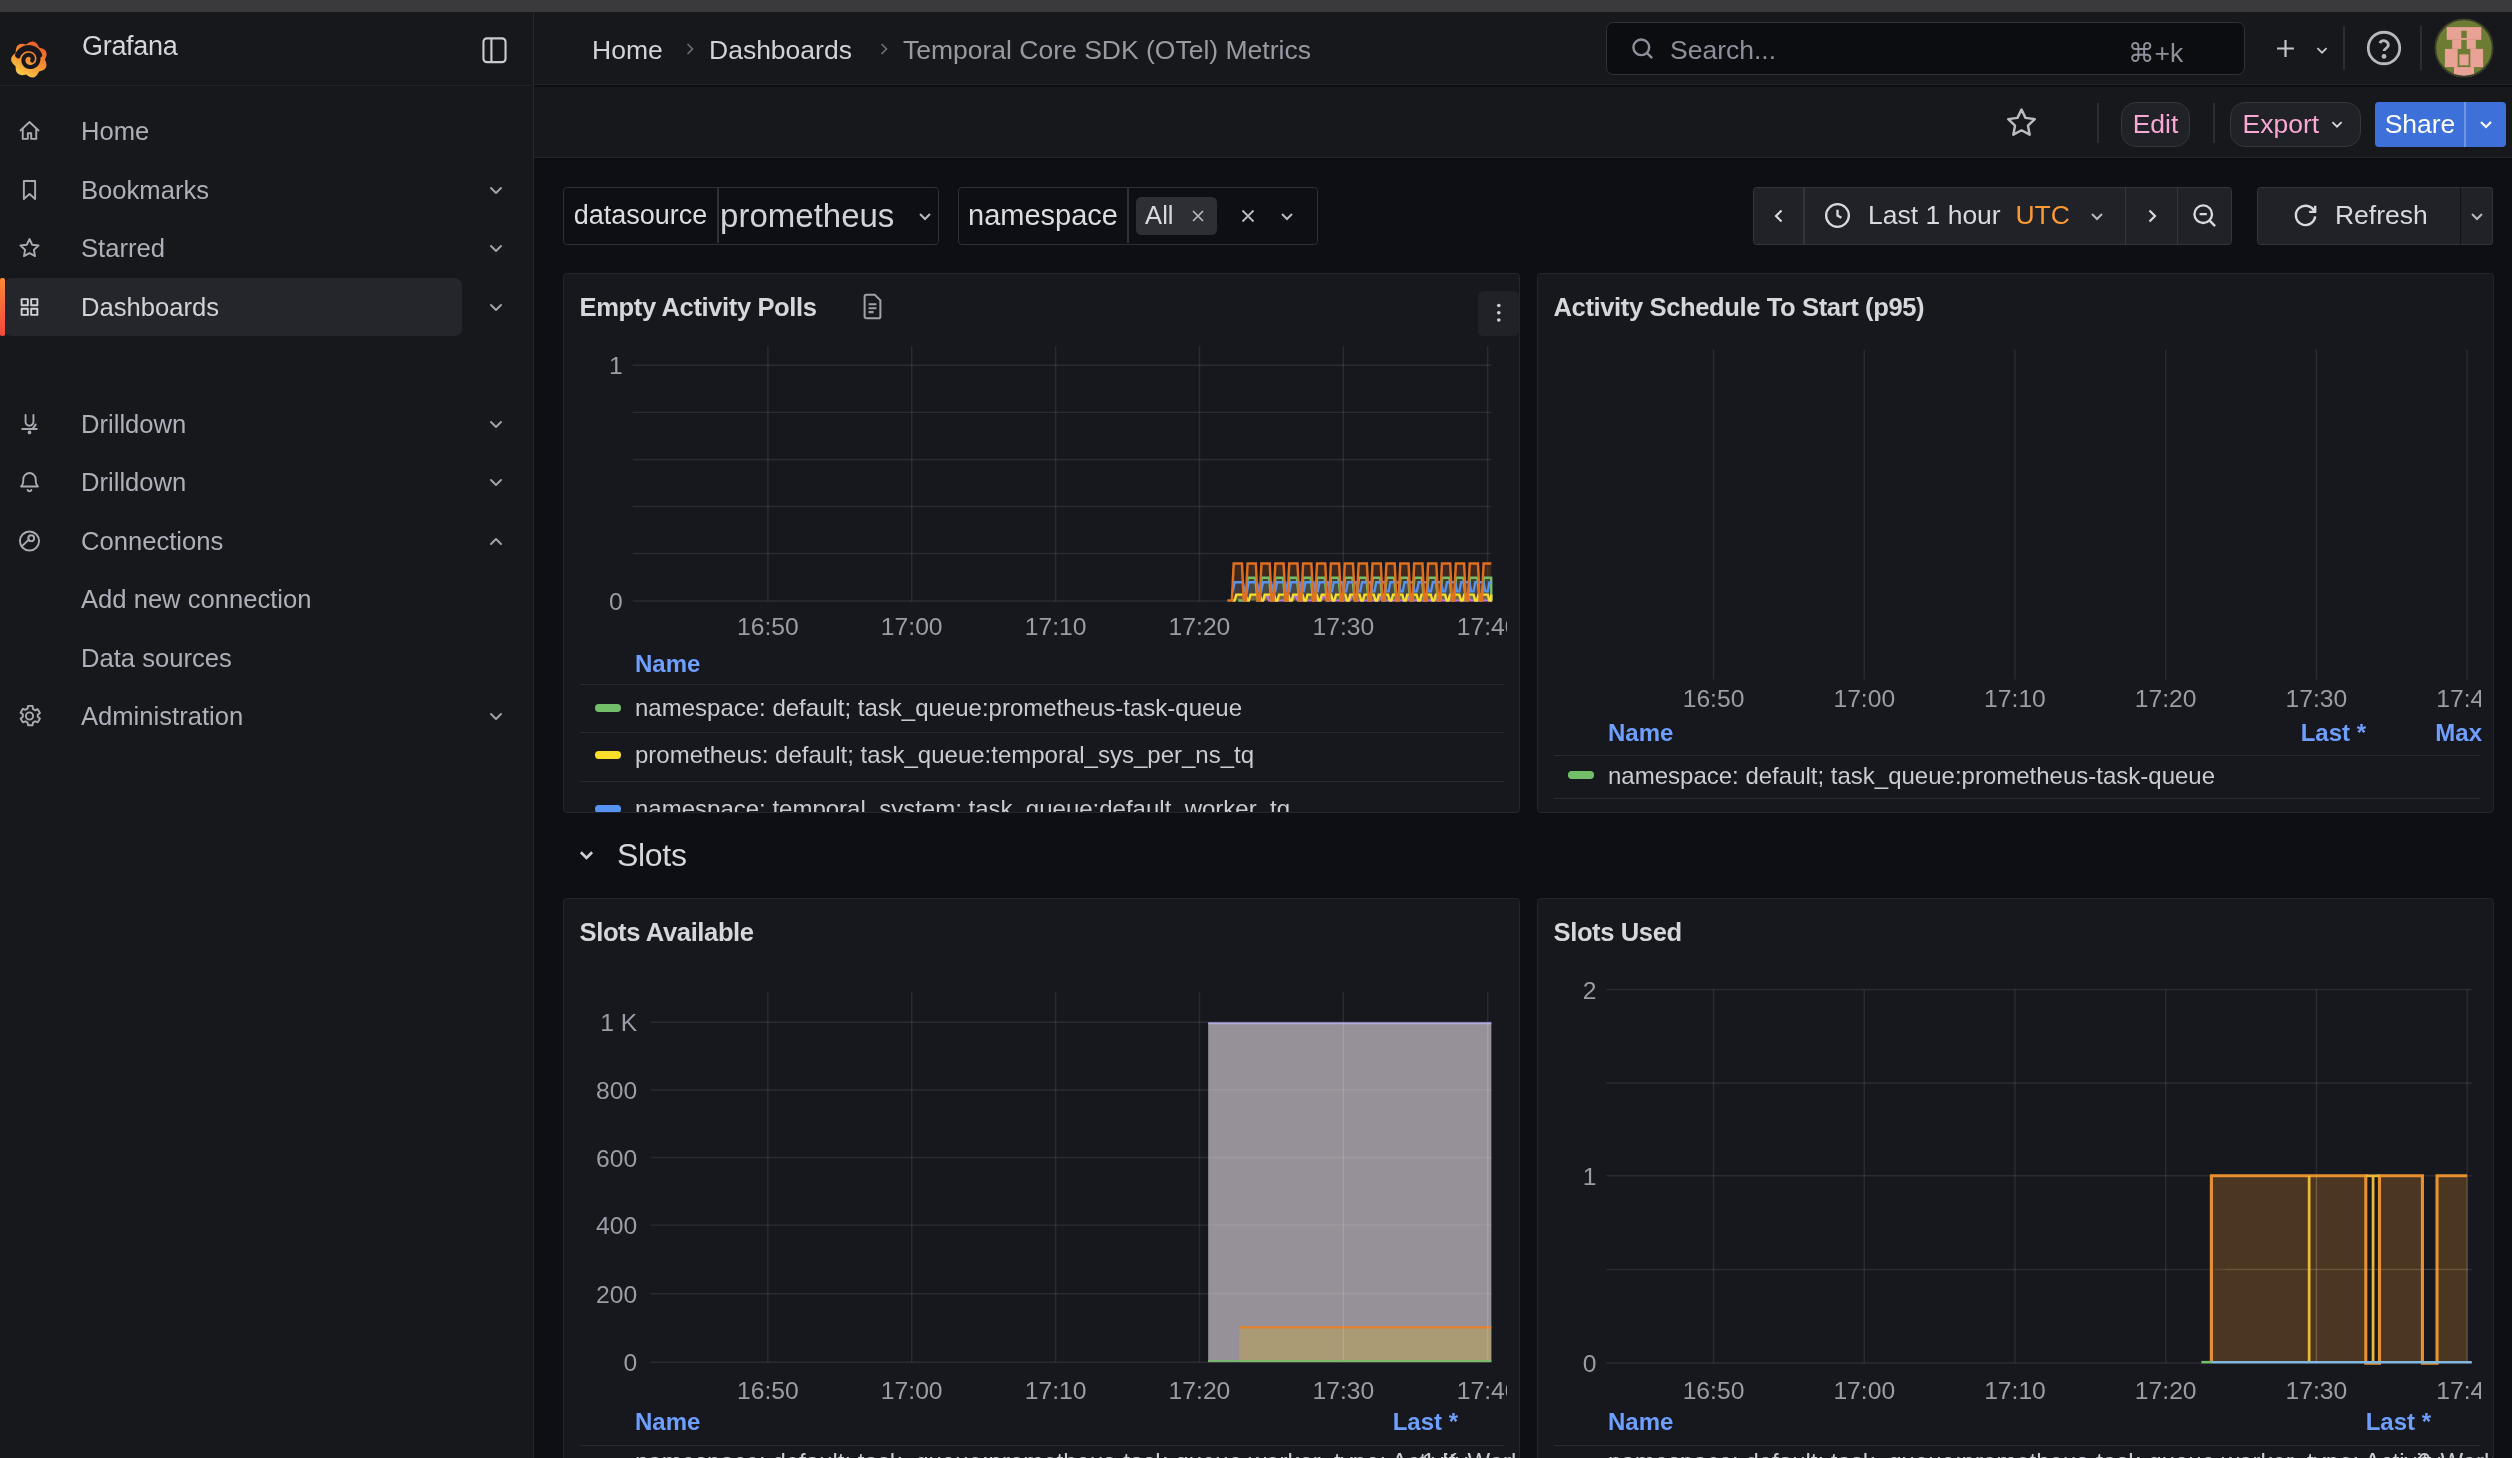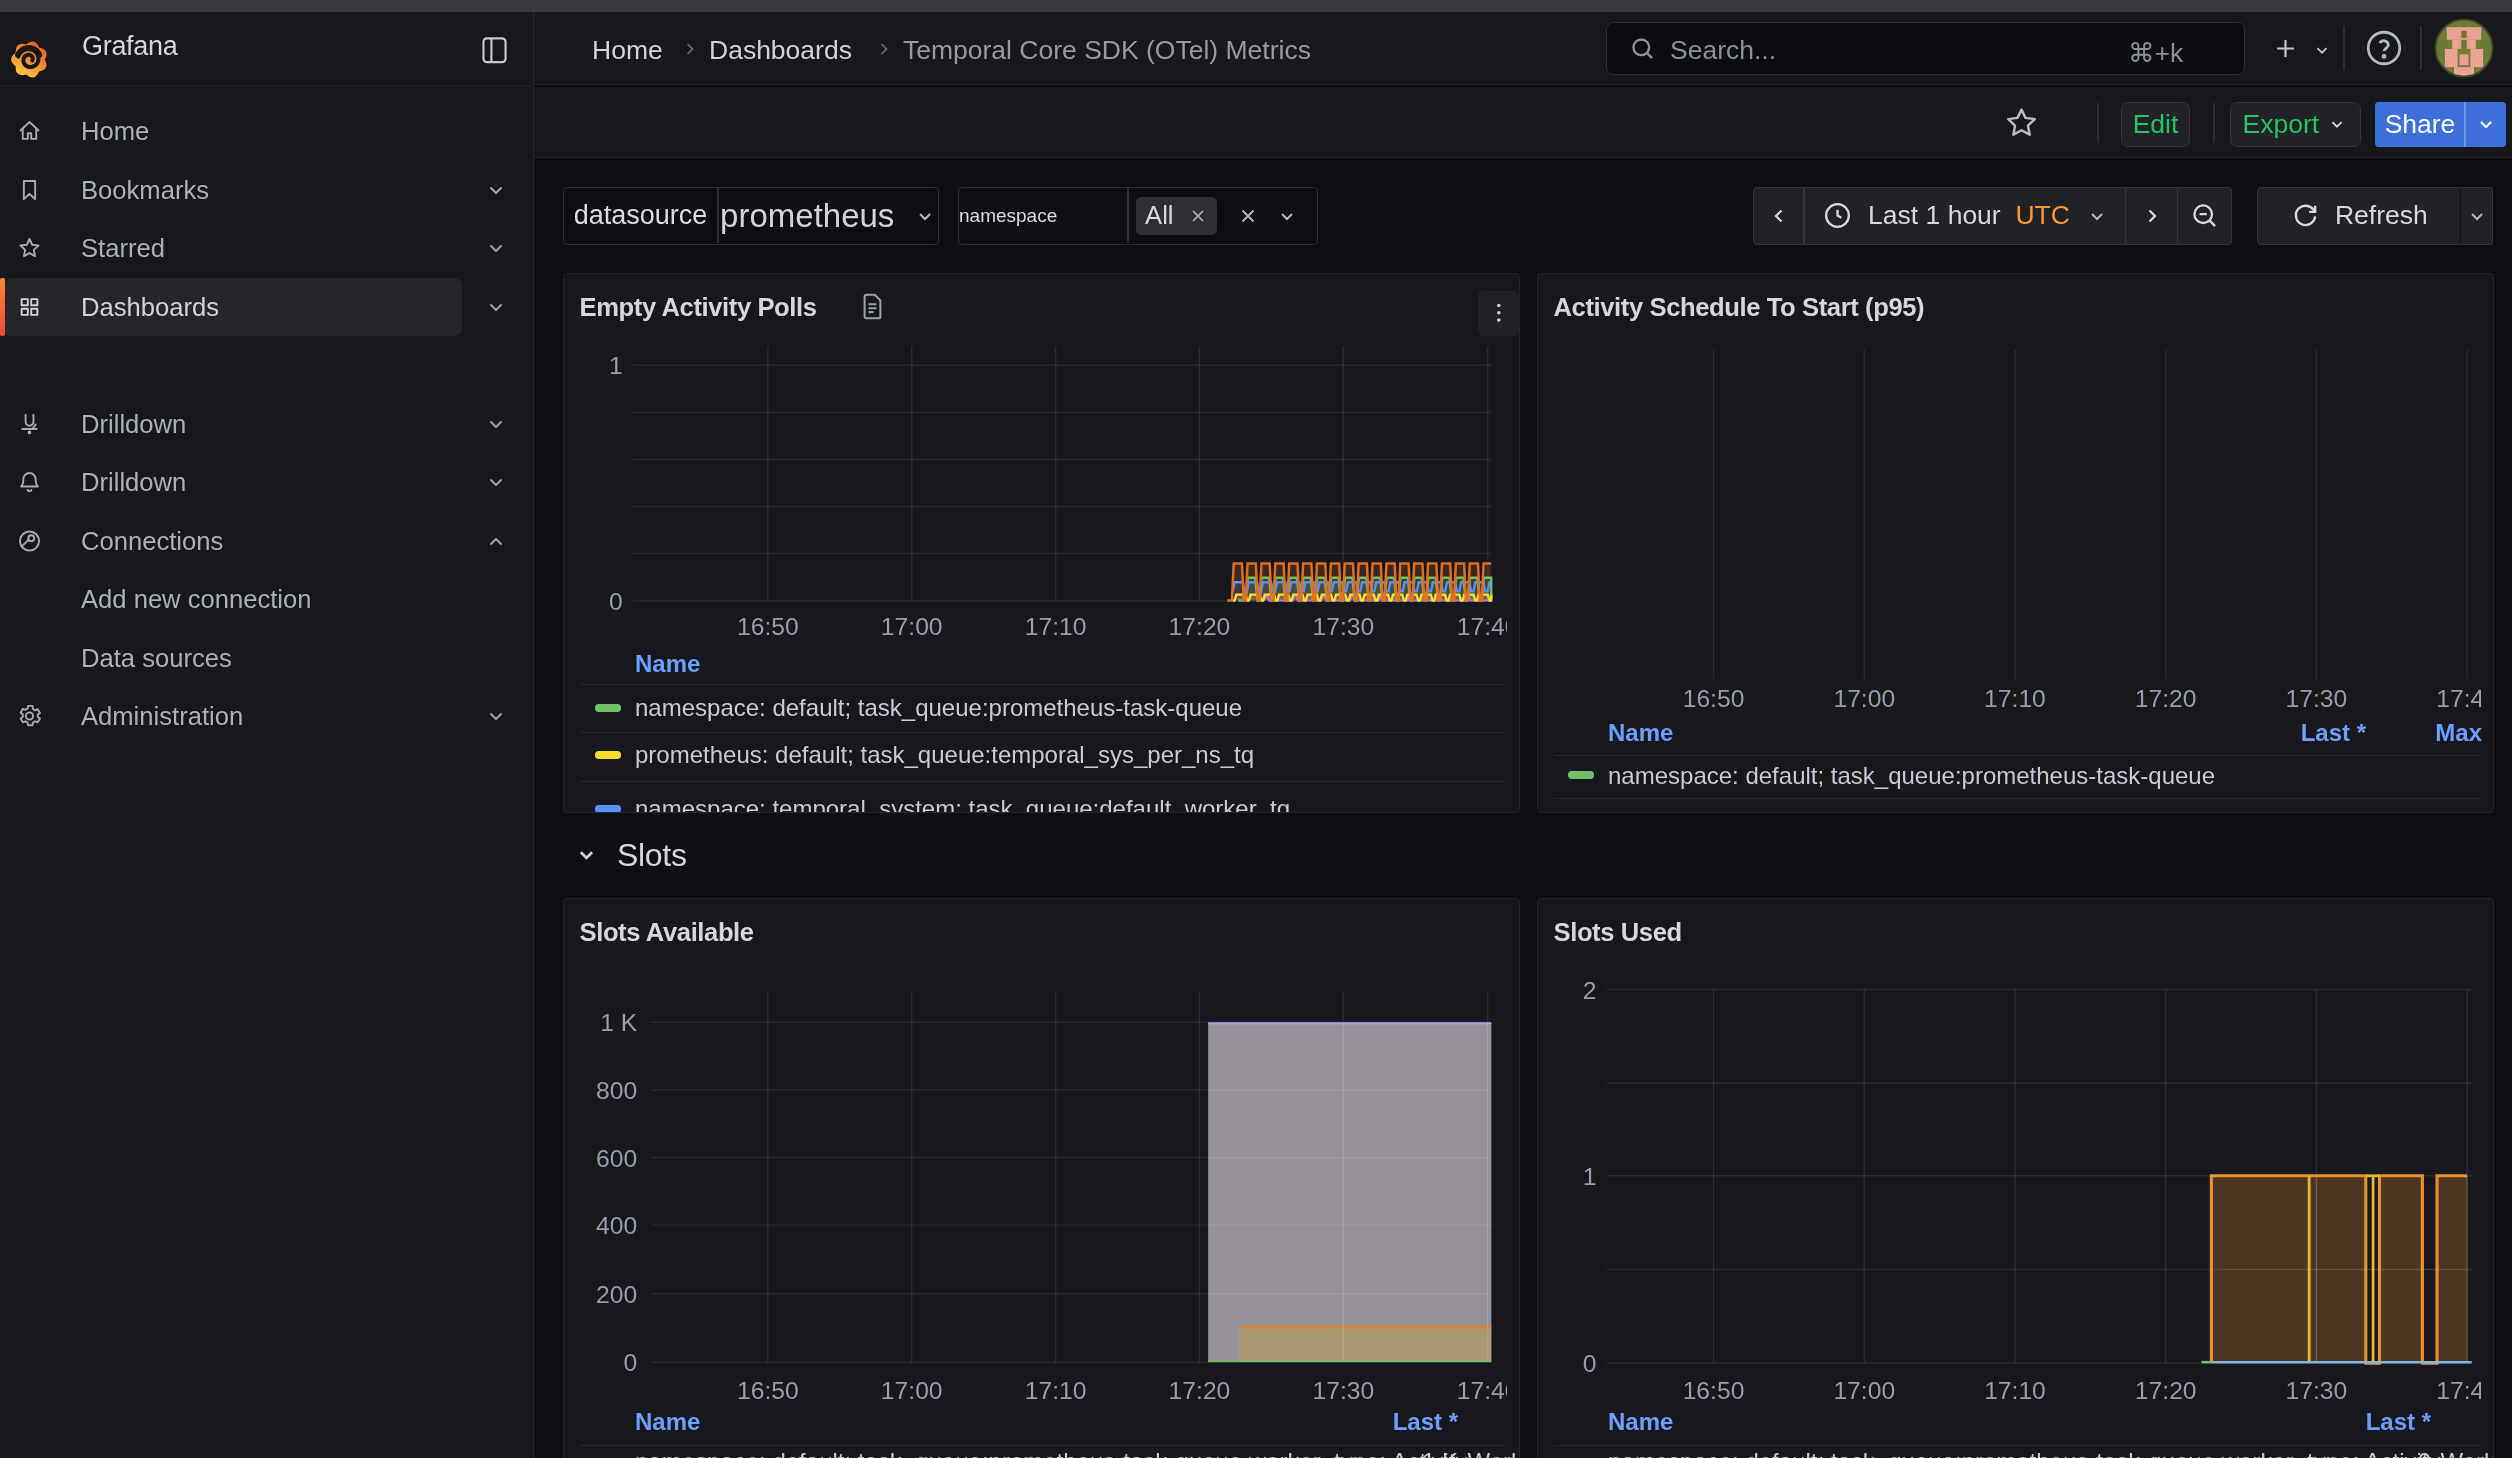--- a/index.html
+++ b/index.html
@@ -12,21 +12,21 @@
 .navlabel{left:81px;top:50%;transform:translateY(-50%);font-size:25.6px;color:#aeb0b9}
 .navicon{left:16.4px;top:50%;transform:translateY(-50%);width:27px;height:27px}
 .navchev{left:484px;top:50%;transform:translateY(-50%);width:24px;height:24px}
 #dashsel{left:3.7px;top:266px;width:458px;height:58px;background:#25262c;border-radius:7.3px}
 #dashbar{left:0;top:266px;width:4.6px;height:58px;border-radius:1.8px;background:linear-gradient(#ff8833,#f3483d)}
 #h1{left:534px;top:12px;width:1978px;height:73px;background:#17181c;border-bottom:1.8px solid #222429}
 #h2{left:534px;top:87px;width:1978px;height:71px;background:#17181c;border-bottom:1.8px solid #222429}
 .crumb{font-size:26.5px;color:#d2d3d8;font-weight:500}
 .crumb2{font-size:26.5px;color:#989aa2;font-weight:400}
 #search{left:1072px;top:10px;width:639px;height:53px;background:#0c0d11;border:1.8px solid #303239;border-radius:7.3px;color:#8d909a}
-.btn{background:#202227;border:1.8px solid #34363d;border-radius:7px;color:#22c55e;font-size:26.5px;font-weight:500;display:flex;align-items:center;justify-content:center}
+.btn{background:#202227;border:1.8px solid #34363d;border-radius:15px;color:#f9a8d4;font-size:26.5px;font-weight:500;display:flex;align-items:center;justify-content:center}
 .blue{background:#3d71d9;border:none;color:#fff}
 svg{display:block}
 .pnl{background:#17181e;border:1.8px solid #24262c;border-radius:3.7px;overflow:hidden}
 .ptitle{left:15.5px;top:19px;font-size:25.6px;font-weight:600;color:#d6d7db;letter-spacing:-0.4px}
 .lgname{position:absolute;font-size:24px;font-weight:700;color:#6e9fff}
 .lgrow{position:absolute;font-size:24px;color:#c9cad2;white-space:nowrap}
 .lgsep{position:absolute;height:1.4px;background:rgba(204,204,220,.10)}
 .lgmark{position:absolute;width:25.6px;height:8.2px;border-radius:3.7px}
 .fbox{position:absolute;top:26.5px;height:58px;border:1.8px solid #2e3036;border-radius:3.7px;display:flex;align-items:center}
 .fdiv{width:1.8px;height:55px;background:#2e3036}
@@ -242,21 +242,21 @@
 <div class="abs" id="canvas" style="left:534px;top:160px;width:1978px;height:1298px;background:#0e0f14">
 
 <div class="fbox" style="left:29px;width:376px">
  <div style="width:153px;text-align:center;font-size:27px;font-weight:500;color:#dcdde1">datasource</div>
  <div class="fdiv"></div>
  <div style="flex:1;display:flex;align-items:center;justify-content:center;font-size:33px;color:#d2d3d8">prometheus&nbsp;&nbsp;<svg width="24" height="24" viewBox="0 0 24 24" fill="none" stroke="#b8bac1" stroke-width="2">
           <path d="M7 10l5 5 5-5"></path>
         </svg></div>
 </div>
 <div class="fbox" style="left:424px;width:360px">
- <div style="width:168px;text-align:left;font-size:19px;font-weight:500;color:#dcdde1">namespace</div>
+ <div style="width:168px;text-align:center;font-size:29px;font-weight:500;color:#dcdde1">namespace</div>
  <div class="fdiv"></div>
  <div style="margin-left:7.3px;height:38px;background:#2d2f35;border-radius:5.5px;display:flex;align-items:center;padding:0 9px;font-size:25.6px;color:#d8d9de">All&nbsp;&nbsp;<svg width="20" height="20" viewBox="0 0 24 24" fill="none" stroke="#b8bac1" stroke-width="2">
           <path d="M6 6l12 12M18 6L6 18"></path>
         </svg></div>
  <div style="margin-left:20px">
         <svg width="22" height="22" viewBox="0 0 24 24" fill="none" stroke="#b8bac1" stroke-width="2">
           <path d="M6 6l12 12M18 6L6 18"></path>
         </svg>
       </div>
  <div style="margin-left:16.4px">

